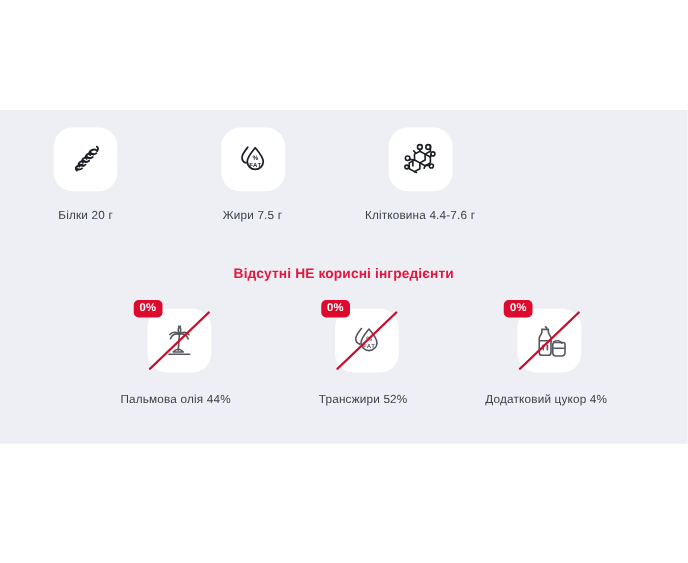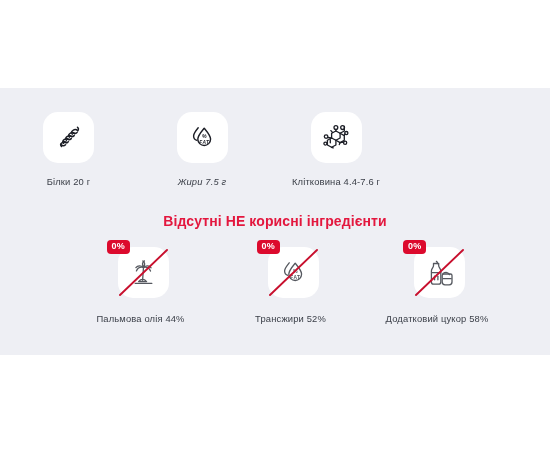--- a/index.html
+++ b/index.html
@@ -30,34 +30,34 @@
     width: 550px;
     height: 267px;
     background: #eeeff4;
     box-sizing: border-box;
   }
 
   
   .nutrient-row {
     position: absolute;
     left: 0;
-    top: 24px;
+    top: 14px;
     width: 550px;
     display: flex;
     justify-content: flex-start;
   }
   .nutrient-cell {
     display: flex;
     flex-direction: column;
     align-items: center;
     box-sizing: border-box;
   }
   .nutrient-cell.c0 { width: 137px; }
   .nutrient-cell.c1 { width: 145px; }
-  .nutrient-cell.c2 { width: 130px; font-style: italic; }
+  .nutrient-cell.c2 { width: 130px; }
   .nutrient-cell.c3 { width: 138px; }
 
   .tile {
     width: 51px;
     height: 51px;
     background: #ffffff;
     border-radius: 15px;
     display: flex;
     align-items: center;
     justify-content: center;
@@ -75,21 +75,21 @@
     line-height: 1.2;
   }
 
   
   .section-heading {
     position: absolute;
     left: 0;
     top: 125px;
     width: 550px;
     text-align: center;
-    font-size: 14px;
+    font-size: 11px;
     font-weight: bold;
     color: #e3173e;
     letter-spacing: 0.1px;
   }
 
   
   .absent-row {
     position: absolute;
     left: 0;
     top: 152px;
@@ -307,19 +307,19 @@
                 <path d="M18.2 18.6c0-.9 .7-1.6 1.6-1.6h6.6c.9 0 1.6 .7 1.6 1.6v6.4c0 1.6-1.2 2.8-2.8 2.8h-4.2c-1.6 0-2.8-1.2-2.8-2.8z"></path>
                 <path d="M19.1 21.6h8.1"></path>
               </svg>
             </span>
           </div>
           <svg class="strike" viewBox="0 0 58 58">
             <line x1="5" y1="51" x2="52" y2="6" stroke="#c8102e" stroke-width="1.9" stroke-linecap="round"></line>
           </svg>
           <div class="badge">0%</div>
         </div>
-        <div class="absent-label">Додатковий цукор 58%</div>
+        <div class="absent-label">Додатковий цукор 4%</div>
       </div>
 
     </div>
 
   </div>
 </div>
 
 </body></html>

